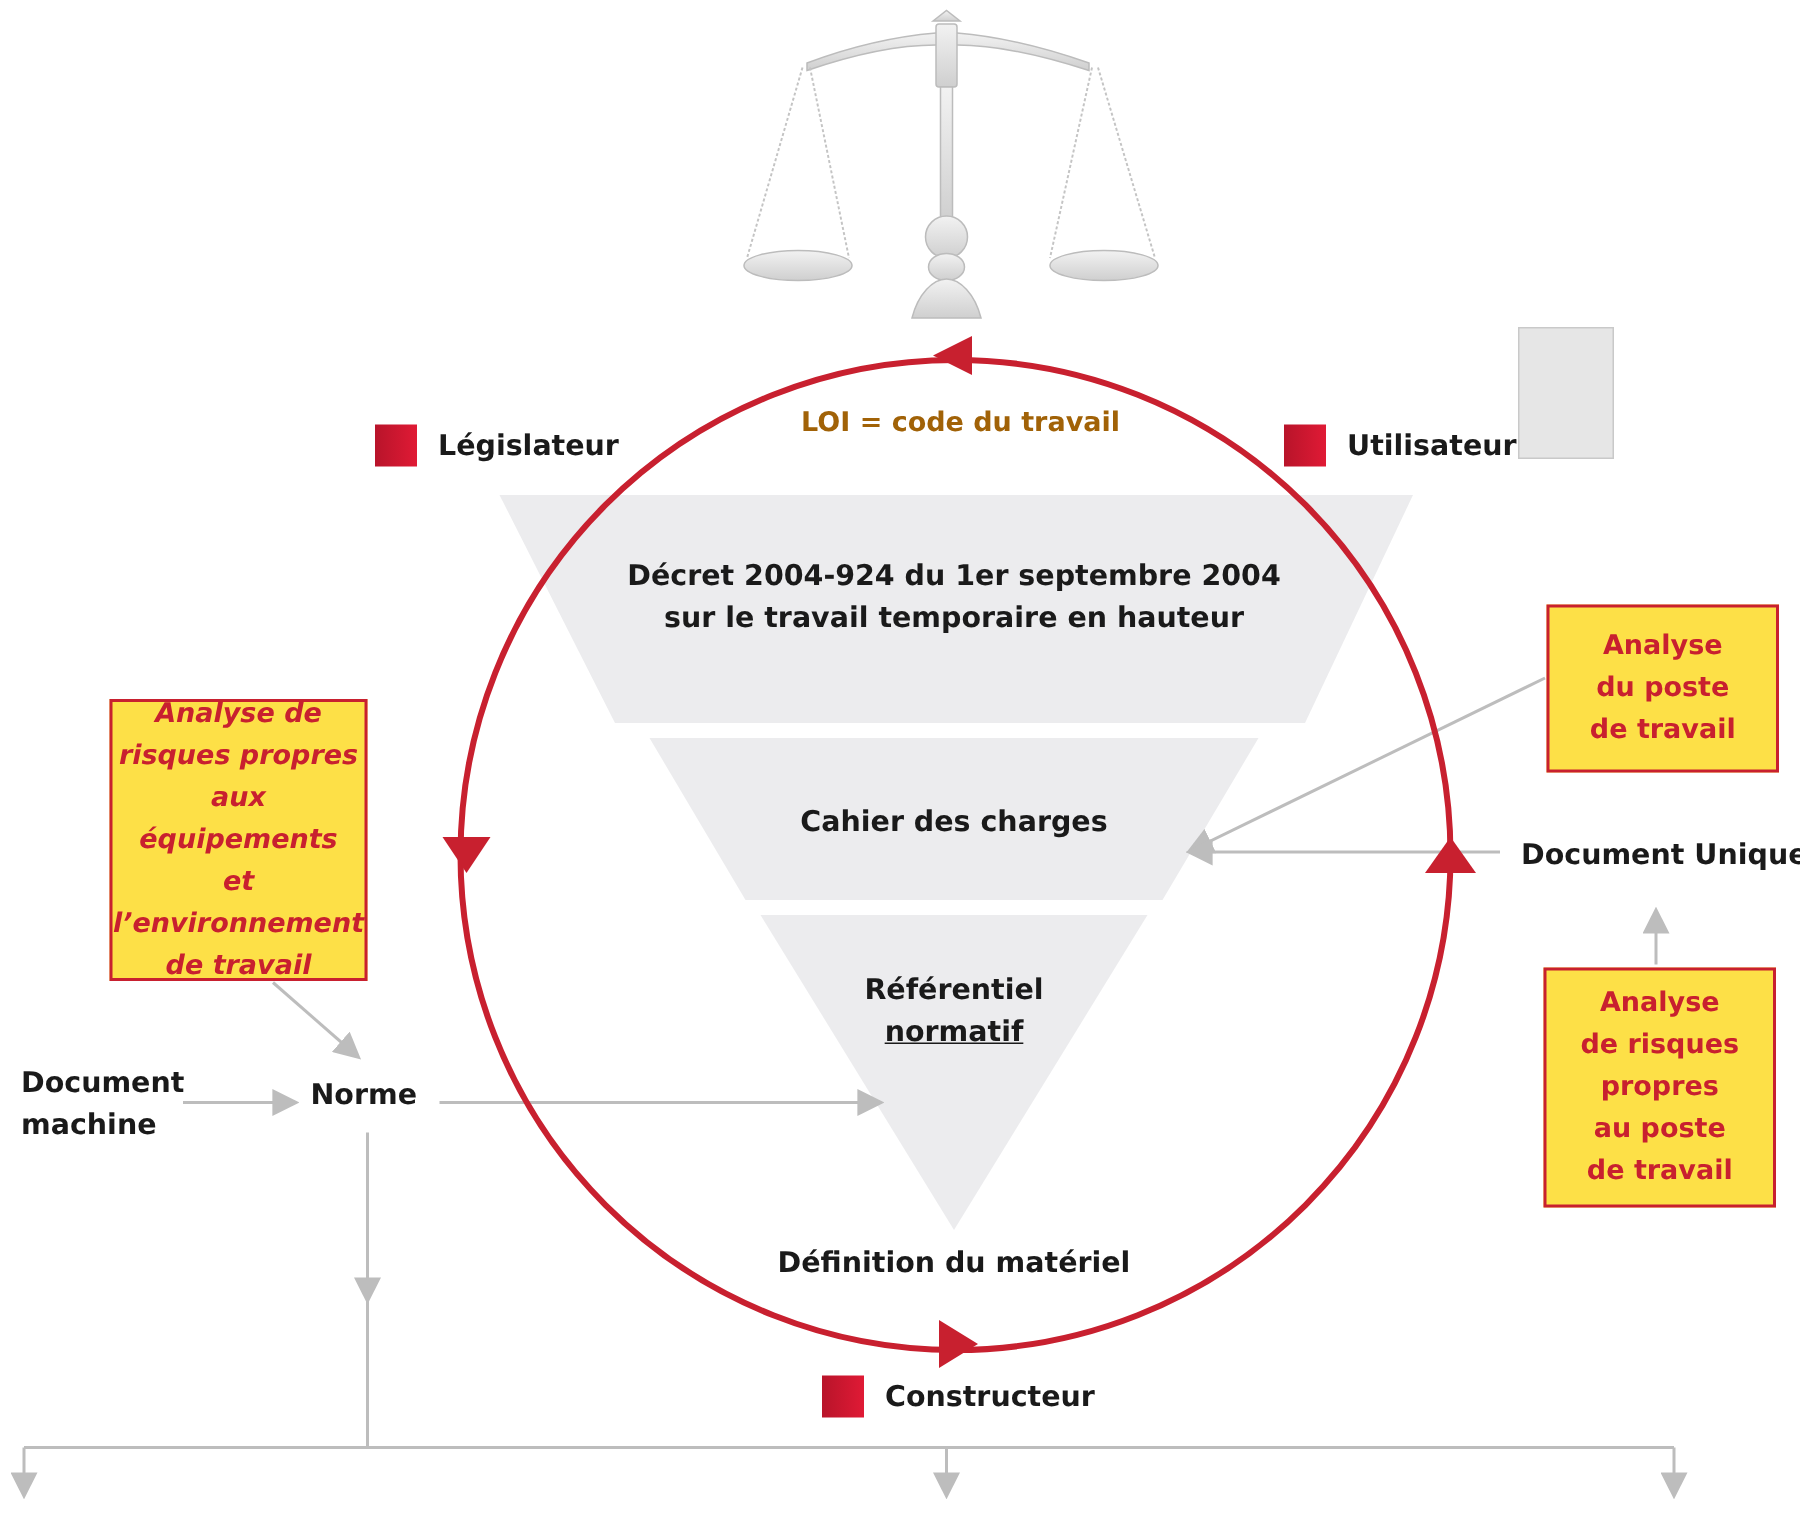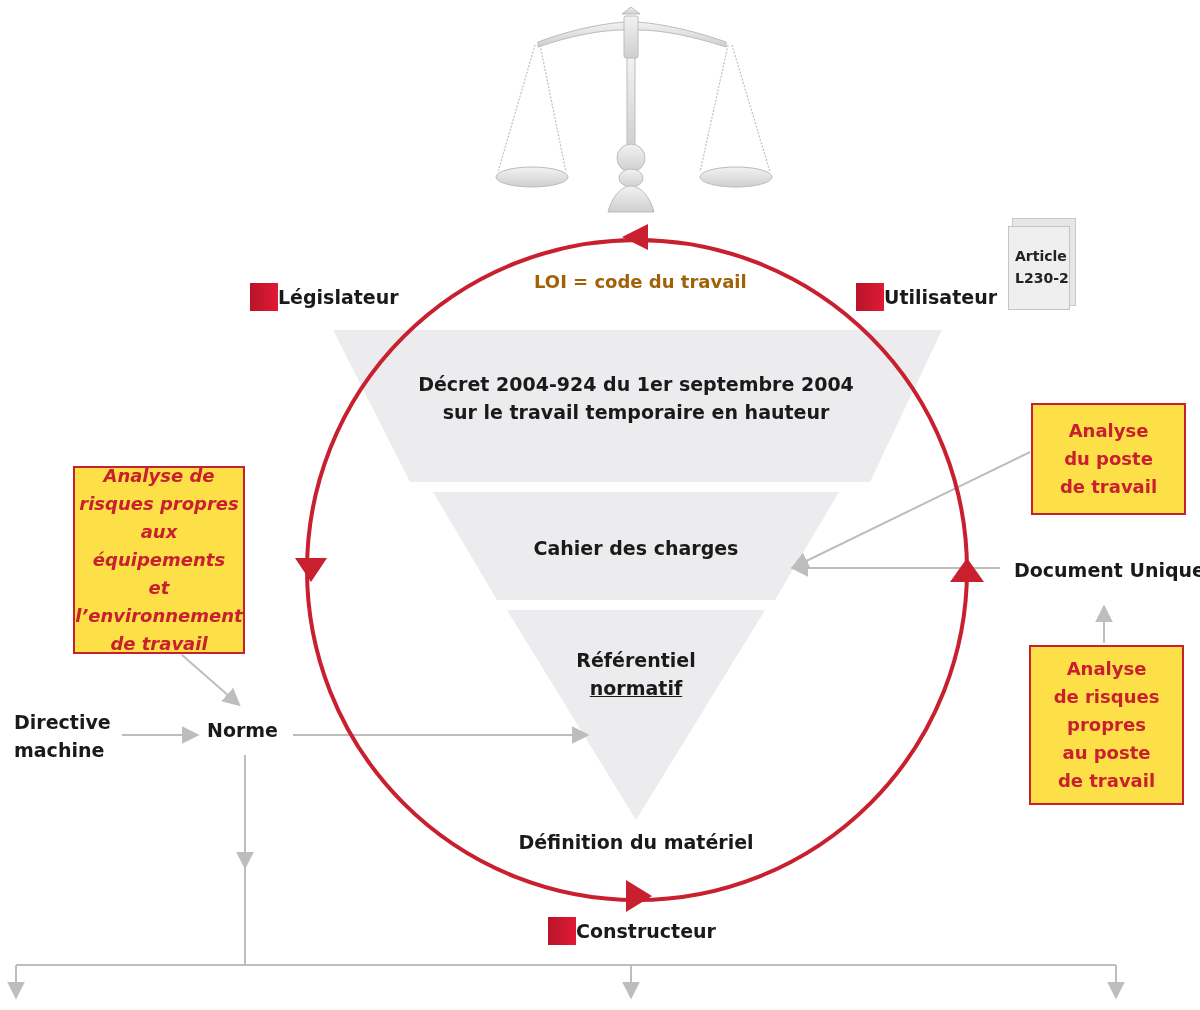--- a/index.html
+++ b/index.html
@@ -5,21 +5,21 @@
   html, body { margin: 0; padding: 0; background: #ffffff; }
   body { width: 1200px; height: 1010px; position: relative; overflow: hidden;
          font-family: "DejaVu Sans", "Liberation Sans", sans-serif; }
   #diagram { position: absolute; left: 0; top: 0; width: 1200px; height: 1010px; }
   .lbl { position: absolute; font-weight: bold; color: #1a1a1a; font-size: 19px; line-height: 28px; white-space: nowrap; }
   .center { text-align: center; transform: translateX(-50%); }
   .red-box { position: absolute; border: 2px solid #c8202f; color: #c8202f; background: #fde047;
              font-weight: bold; font-size: 18px; line-height: 28px; text-align: center;
              box-sizing: border-box; display: flex; align-items: center; justify-content: center; }
   .red-box span { white-space: pre-line; }
-  .legend { position: absolute; display: flex; align-items: center; gap: 0; }
+  .legend { position: absolute; display: flex; align-items: center; gap: 14px; }
   .legend .sq { width: 28px; height: 28px; background: linear-gradient(90deg, #b8142a, #e01a35); }
   .legend .txt { font-weight: bold; font-size: 19px; color: #1a1a1a; }
   .loi { position: absolute; color: #a16207; font-weight: bold; font-size: 18px; white-space: nowrap; }
   .doc { position: absolute; left: 1008px; top: 222px; width: 68px; height: 88px; }
   .doc .back { position: absolute; left: 4px; top: -4px; width: 62px; height: 86px; background: #e6e6e6; border: 1px solid #c9c9c9; }
   .doc .front { position: absolute; left: 0; top: 4px; width: 62px; height: 84px; background: #efefef; border: 1px solid #c4c4c4;
                 font-weight: bold; font-size: 14px; line-height: 22px; color: #222; padding: 18px 0 0 6px; box-sizing: border-box; white-space: pre-line; }
 </style>
 </head>
 <body>
@@ -93,42 +93,40 @@
   <div class="sq"></div>
   <div class="txt">Utilisateur</div>
 </div>
 <div class="legend" style="left:548px; top:917px;">
   <div class="sq"></div>
   <div class="txt">Constructeur</div>
 </div>
 
 <div class="doc">
   <div class="back"></div>
-  <div class="front">Article
-L230-2</div>
 </div>
 
 <div class="lbl center" style="left:636px; top:370px;">Décret 2004-924 du 1er septembre 2004</div>
 <div class="lbl center" style="left:636px; top:398px;">sur le travail temporaire en hauteur</div>
 <div class="lbl center" style="left:636px; top:534px;">Cahier des charges</div>
 <div class="lbl center" style="left:636px; top:646px;">Référentiel</div>
 <div class="lbl center" style="left:636px; top:674px;text-decoration:underline;">normatif</div>
 
 <div class="lbl center" style="left:636px; top:828px;">Définition du matériel</div>
 
 <div class="red-box" style="left:73px; top:466px; width:172px; height:188px;font-style:italic;">
   <span>Analyse de
 risques propres
 aux équipements
 et
 l’environnement
 de travail</span>
 </div>
 
-<div class="lbl" style="left:14px; top:708px; white-space:pre-line; line-height:28px;">Directive
+<div class="lbl" style="left:14px; top:708px; white-space:pre-line; line-height:28px;">Document
 machine</div>
 <div class="lbl" style="left:207px; top:716px;">Norme</div>
 
 <div class="red-box" style="left:1031px; top:403px; width:155px; height:112px;">
   <span>Analyse
 du poste
 de travail</span>
 </div>
 <div class="lbl" style="left:1014px; top:556px;">Document Unique</div>
 <div class="red-box" style="left:1029px; top:645px; width:155px; height:160px;">

